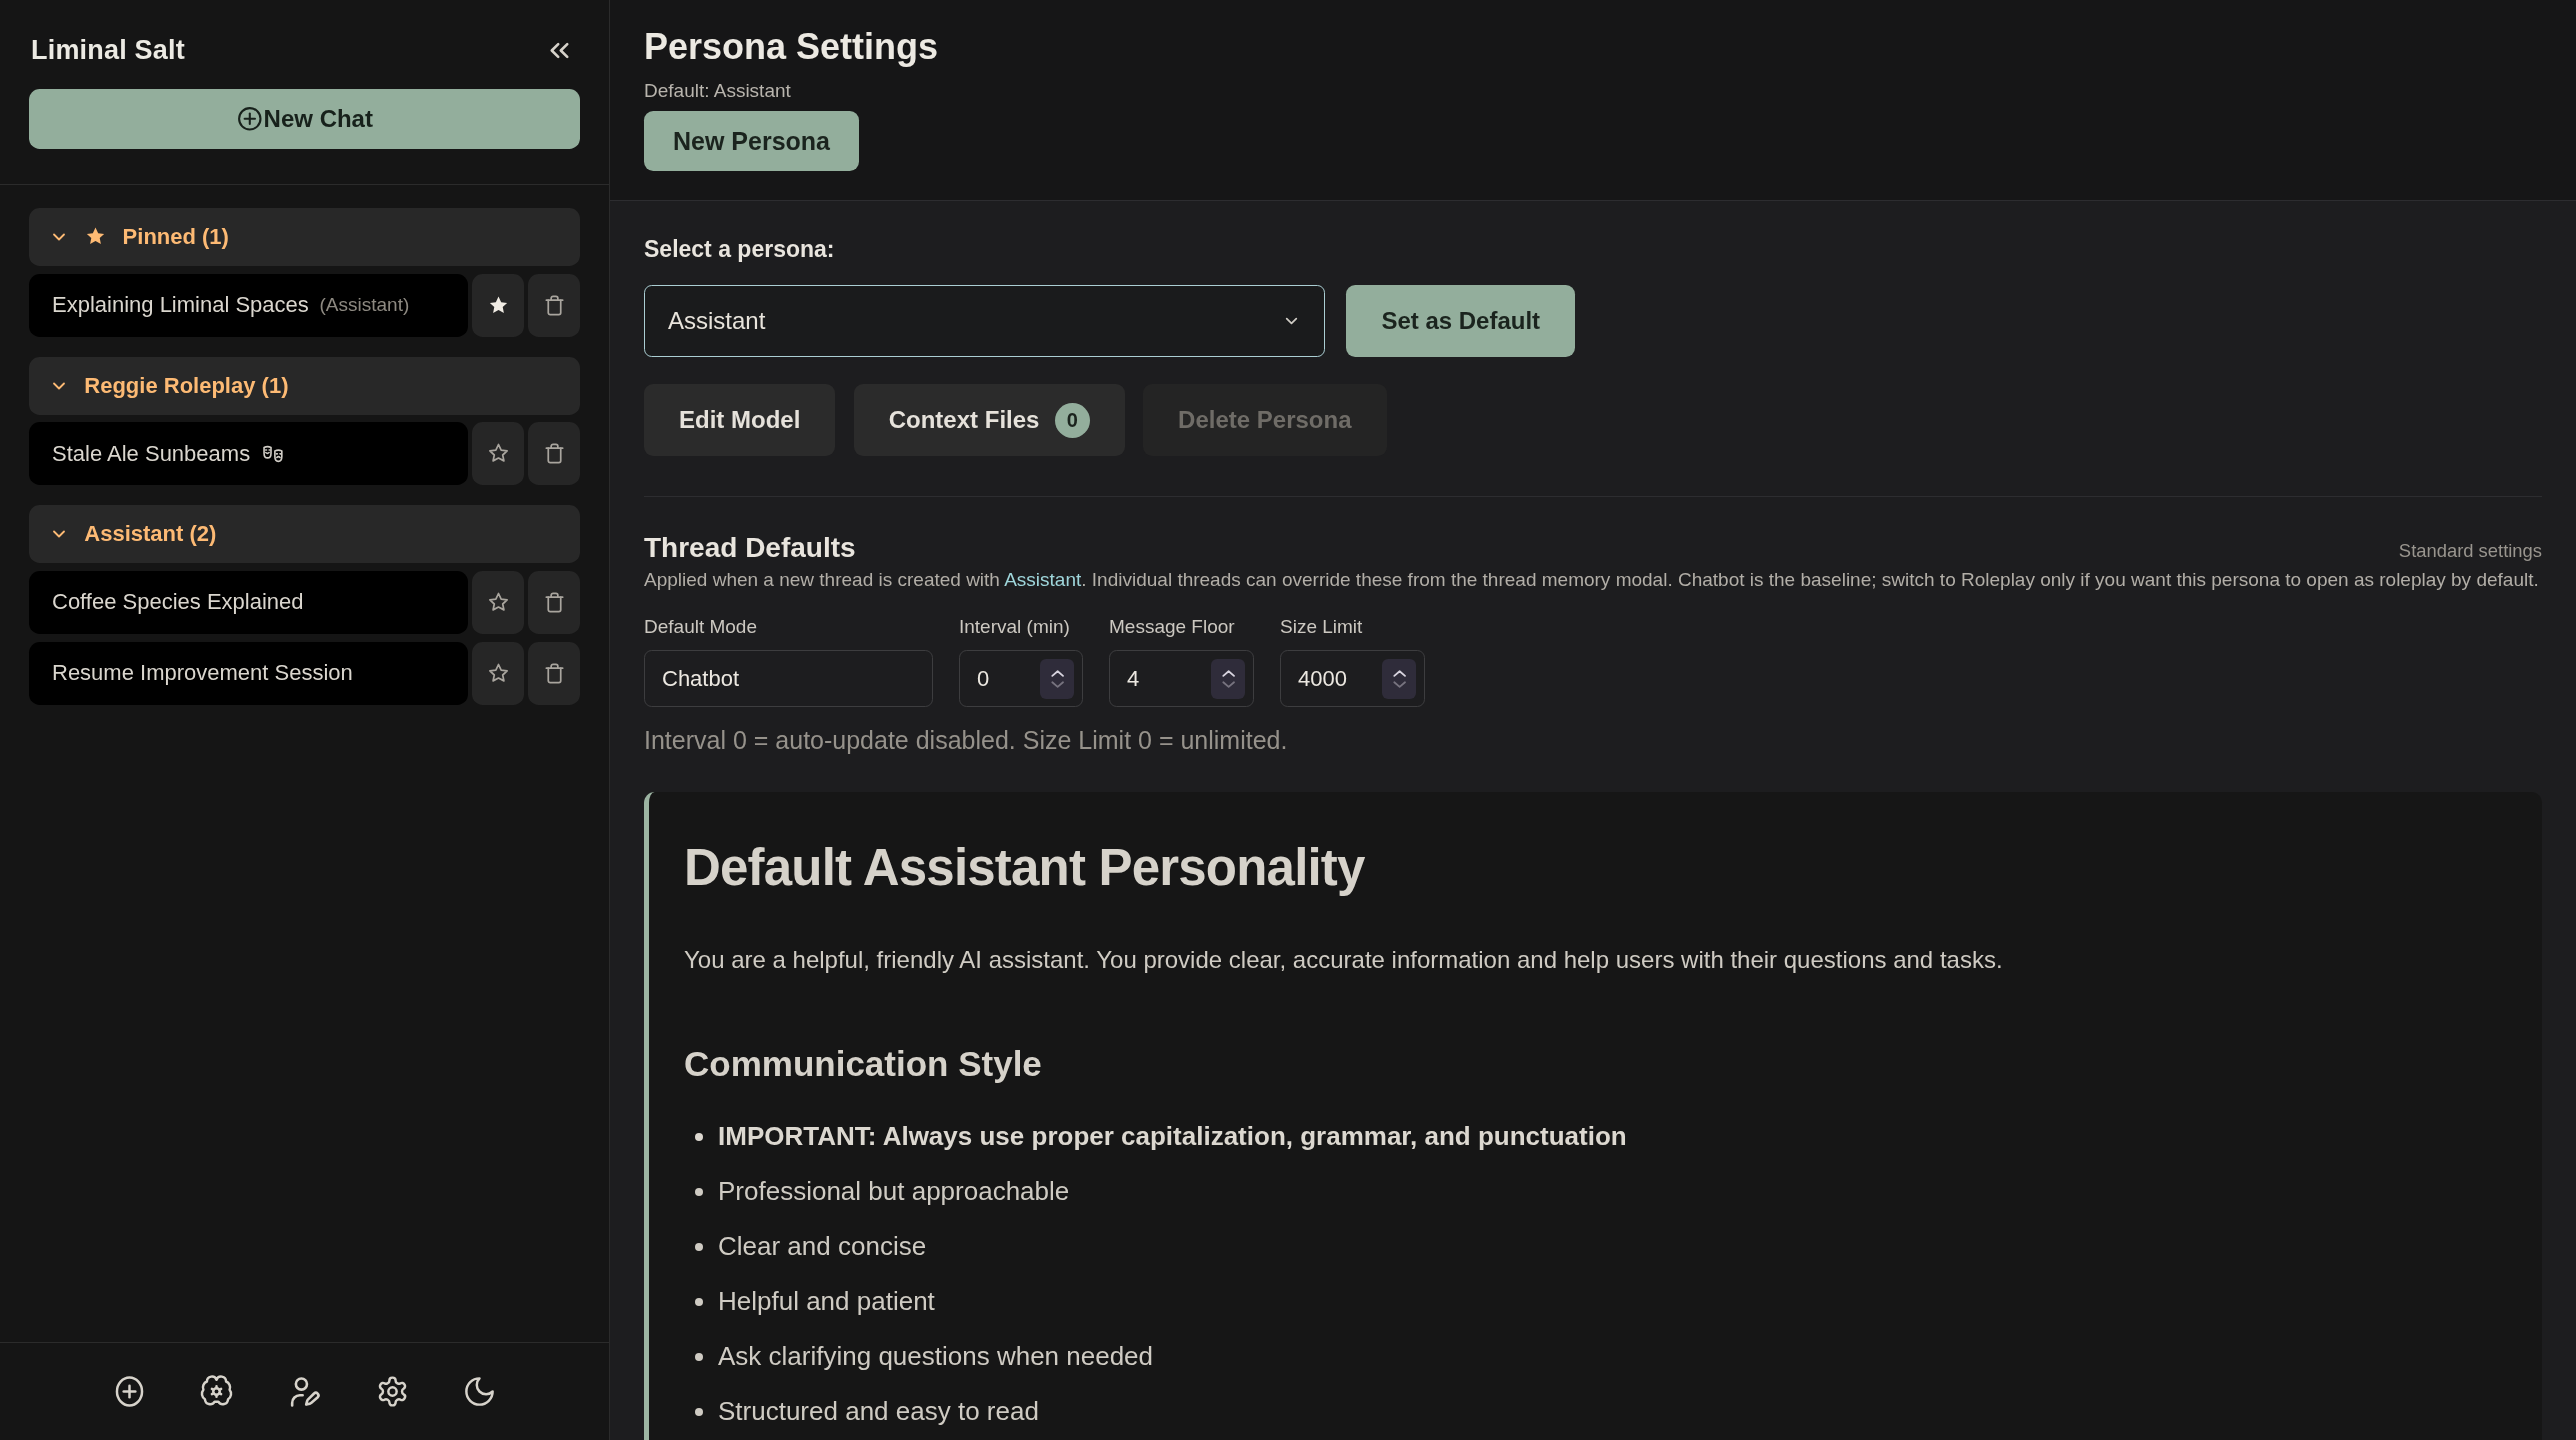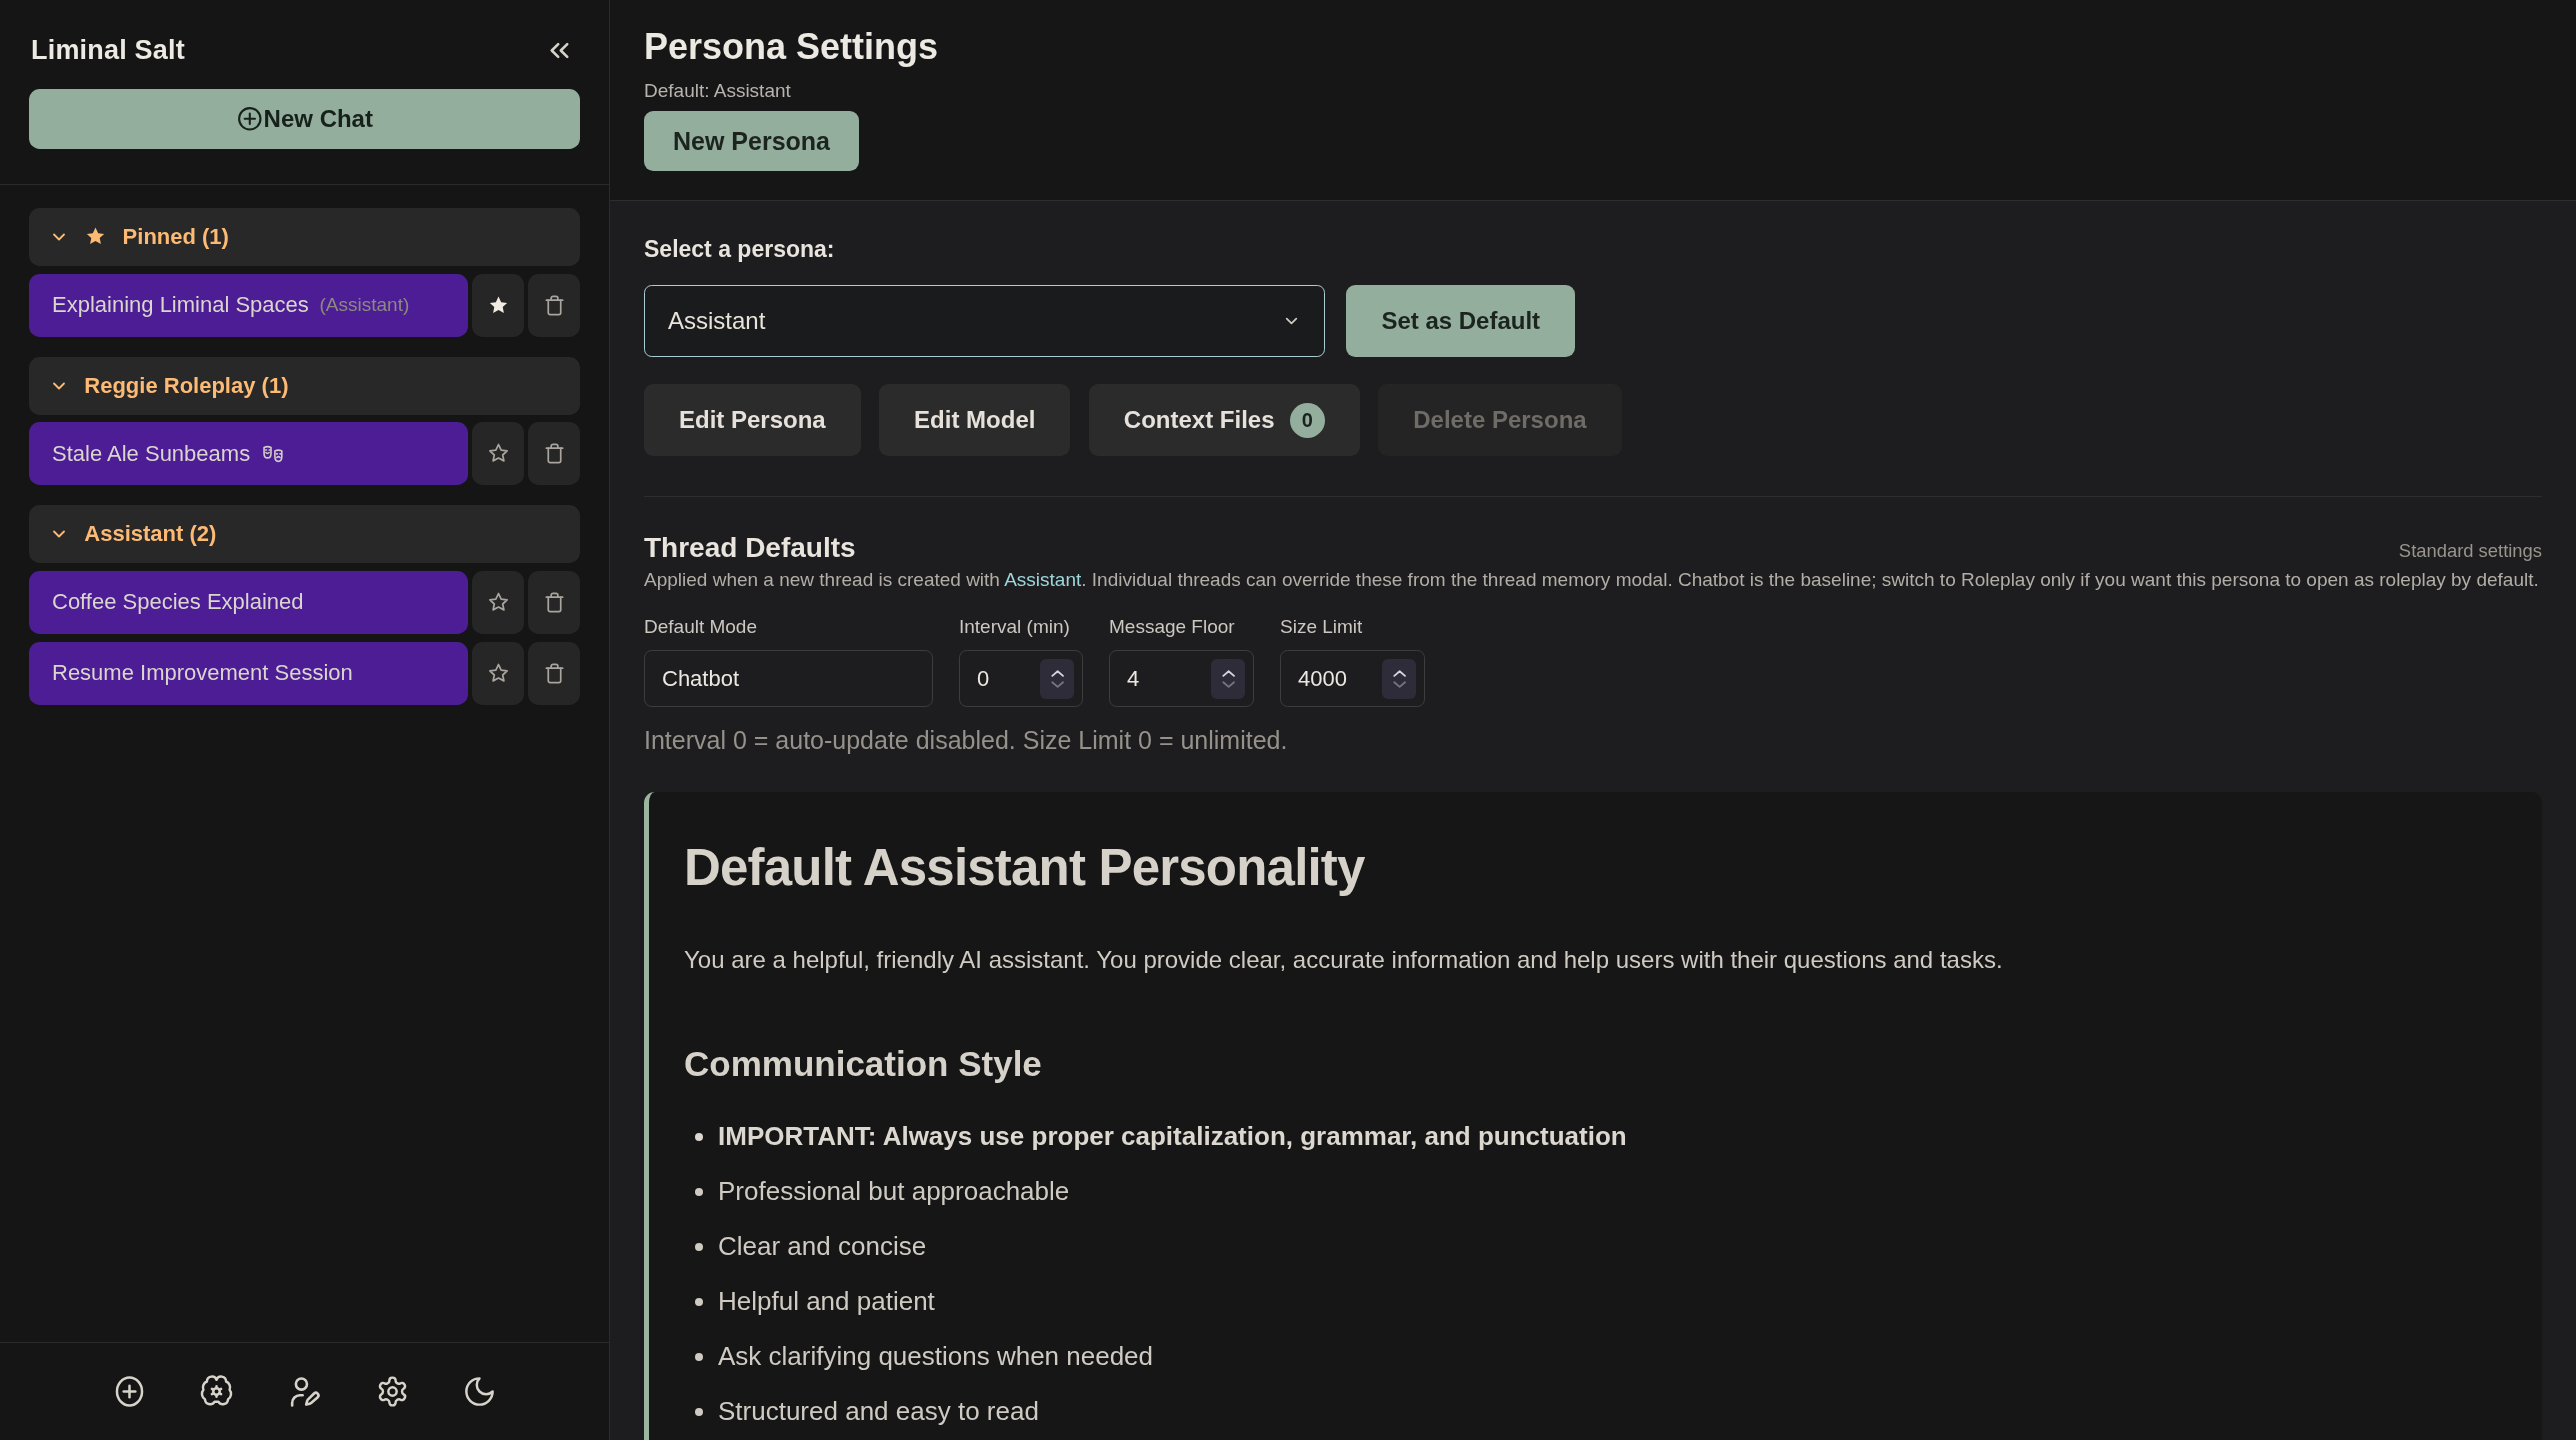--- a/index.html
+++ b/index.html
@@ -35,21 +35,21 @@
   .sb-list { flex:1; padding:12.2px 29px 0; overflow:hidden; }
   .section { margin-top:20px; }
   .section:first-child { margin-top:10.7px; }
   .section-header {
     height:58px; background:#282828; border-radius:10.7px;
     display:flex; align-items:center; gap:15.3px; padding:0 20px;
     font-size:22px; font-weight:700; color:#fdba74; cursor:pointer;
   }
   .thread-row { display:flex; gap:3.8px; margin-top:7.7px; height:63px; }
   .row-main {
-    flex:1; background:#4c1d95; border-radius:10.7px;
+    flex:1; background:#000000; border-radius:10.7px;
     display:flex; align-items:center; padding:0 23px; gap:10.7px;
     font-size:22px; color:#dad6ce; cursor:pointer; overflow:hidden; white-space:nowrap;
   }
   .row-suffix { font-size:19px; color:#8d8981; }
   .row-btn {
     width:52px; background:#262626; border-radius:10.7px;
     display:flex; align-items:center; justify-content:center; cursor:pointer;
     border:none; color:#a9a59e;
   }
   .row-btn.starred { color:#f0ece4; }
@@ -348,21 +348,20 @@
         <span style="color:#cfcbc4">
           <svg width="23" height="23" viewBox="0 0 24 24" fill="none" stroke="currentColor" stroke-width="1.8" stroke-linecap="round" stroke-linejoin="round">
               <polyline points="7 10 12 15 17 10"></polyline>
             </svg>
         </span>
       </div>
       <button class="btn-accent set-default">Set as Default</button>
     </div>
 
     <div class="action-row">
-      <button class="action-btn">Edit Persona</button>
       <button class="action-btn">Edit Model</button>
       <button class="action-btn">
         <span>Context Files</span>
         <span class="count-badge">0</span>
       </button>
       <button class="action-btn disabled">Delete Persona</button>
     </div>
 
     <div class="hr"></div>
 

